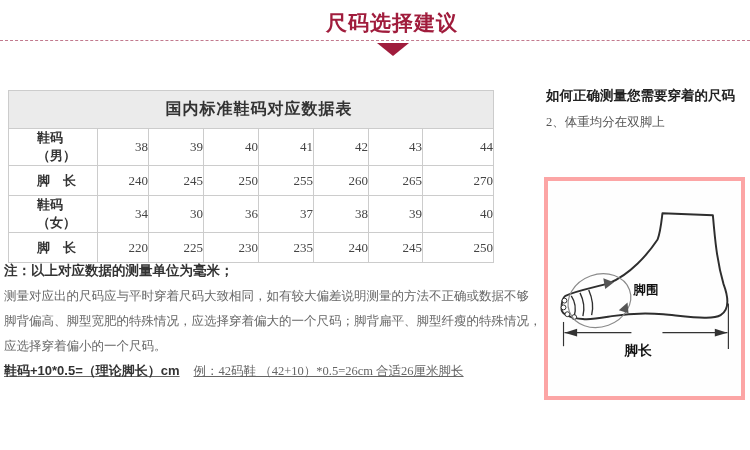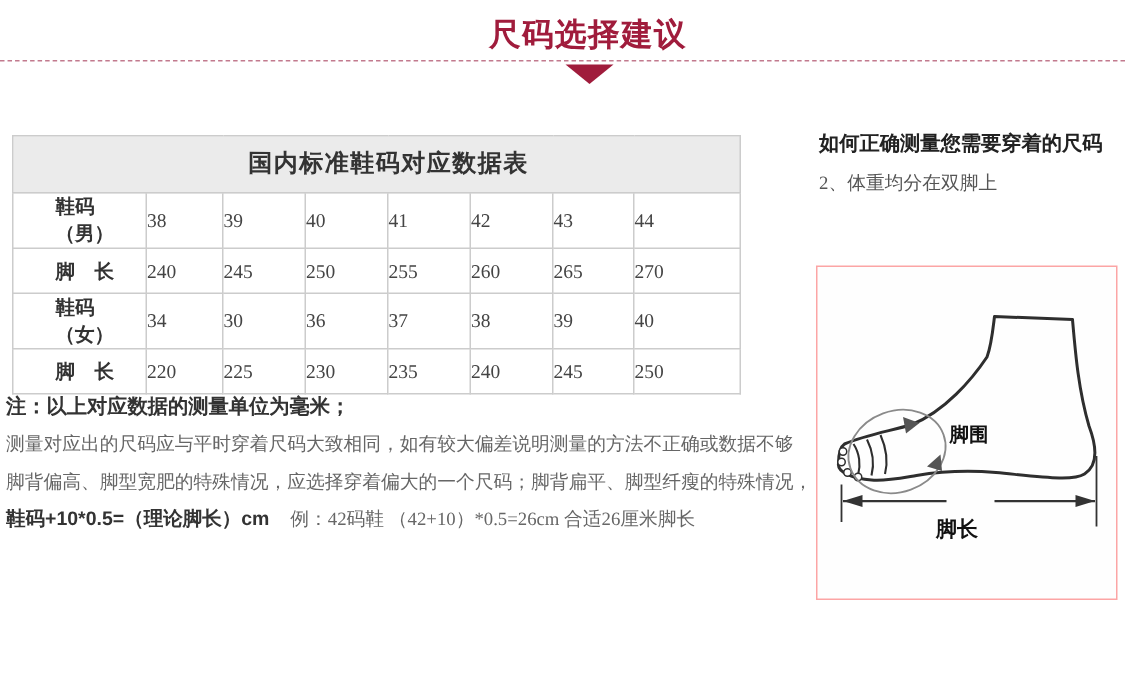--- a/index.html
+++ b/index.html
@@ -30,51 +30,51 @@
     height:37px;background:#ebebeb;font-size:16px;font-weight:bold;
     color:#333;letter-spacing:1px;text-align:center;padding-left:16px;
   }
   table.size-table tbody tr{height:30px;}
   table.size-table tbody th{
     font-size:13px;font-weight:bold;color:#333;text-align:left;padding-left:28px;
     font-family:"Liberation Sans","DejaVu Sans",sans-serif;
   }
   table.size-table tbody td{
     font-family:"Liberation Serif","DejaVu Serif",serif;
-    font-size:13px;color:#444;text-align:left;
+    font-size:13px;color:#444;text-align:right;
   }
   .notes{position:absolute;left:4px;top:263px;width:545px;}
   .notes p{
     margin:0 0 9px;line-height:16px;font-family:"Liberation Serif","DejaVu Serif",serif;
     font-size:12.5px;color:#666;white-space:nowrap;
   }
   .notes p.bold-note{
     font-family:"Liberation Sans","DejaVu Sans",sans-serif;
     font-size:13.5px;font-weight:bold;color:#333;
   }
-  .notes p.formula{margin-top:4px;}
+  .notes p.formula{margin-top:4px;text-decoration:underline;}
   .f-bold{
     font-family:"Liberation Sans","DejaVu Sans",sans-serif;
     font-size:13px;font-weight:bold;color:#333;
   }
   .f-ex{
     font-family:"Liberation Serif","DejaVu Serif",serif;
     font-size:12.5px;color:#666;margin-left:14px;
   }
   .measure-guide{position:absolute;left:546px;top:87px;width:204px;}
   .mg-heading{
     margin:0 0 10px;font-size:13.5px;font-weight:bold;color:#222;white-space:nowrap;
   }
   .mg-step{
     margin:0 0 7px;line-height:15px;font-family:"Liberation Serif","DejaVu Serif",serif;
     font-size:12.5px;color:#555;white-space:nowrap;
   }
   .diagram-box{
     position:absolute;left:544px;top:177px;width:201px;height:223px;
-    box-sizing:border-box;border:1px solid #fca5a5;background:#fefefe;
+    box-sizing:border-box;border:4px solid #fca5a5;background:#fefefe;
   }
   .diagram-box svg{display:block;width:100%;height:100%;}
   .svg-label{
     font-family:"Liberation Sans","DejaVu Sans",sans-serif;
     font-weight:bold;fill:#111;
   }
 </style>
 </head>
 <body>
 
@@ -143,20 +143,21 @@
           <td>250</td>
         </tr>
       </tbody>
     </table>
   </div>
 
   <div class="notes">
     <p class="bold-note">注：以上对应数据的测量单位为毫米；</p>
     <p>测量对应出的尺码应与平时穿着尺码大致相同，如有较大偏差说明测量的方法不正确或数据不够</p>
     <p>脚背偏高、脚型宽肥的特殊情况，应选择穿着偏大的一个尺码；脚背扁平、脚型纤瘦的特殊情况，</p>
+    <p>应选择穿着偏小的一个尺码。</p>
     <p class="formula">
       <span class="f-bold">鞋码+10*0.5=（理论脚长）cm</span><span class="f-ex">例：42码鞋 （42+10）*0.5=26cm 合适26厘米脚长</span>
     </p>
   </div>
 
   <div class="measure-guide">
     <h2 class="mg-heading">如何正确测量您需要穿着的尺码</h2>
     <p class="mg-step">2、体重均分在双脚上</p>
   </div>
 

